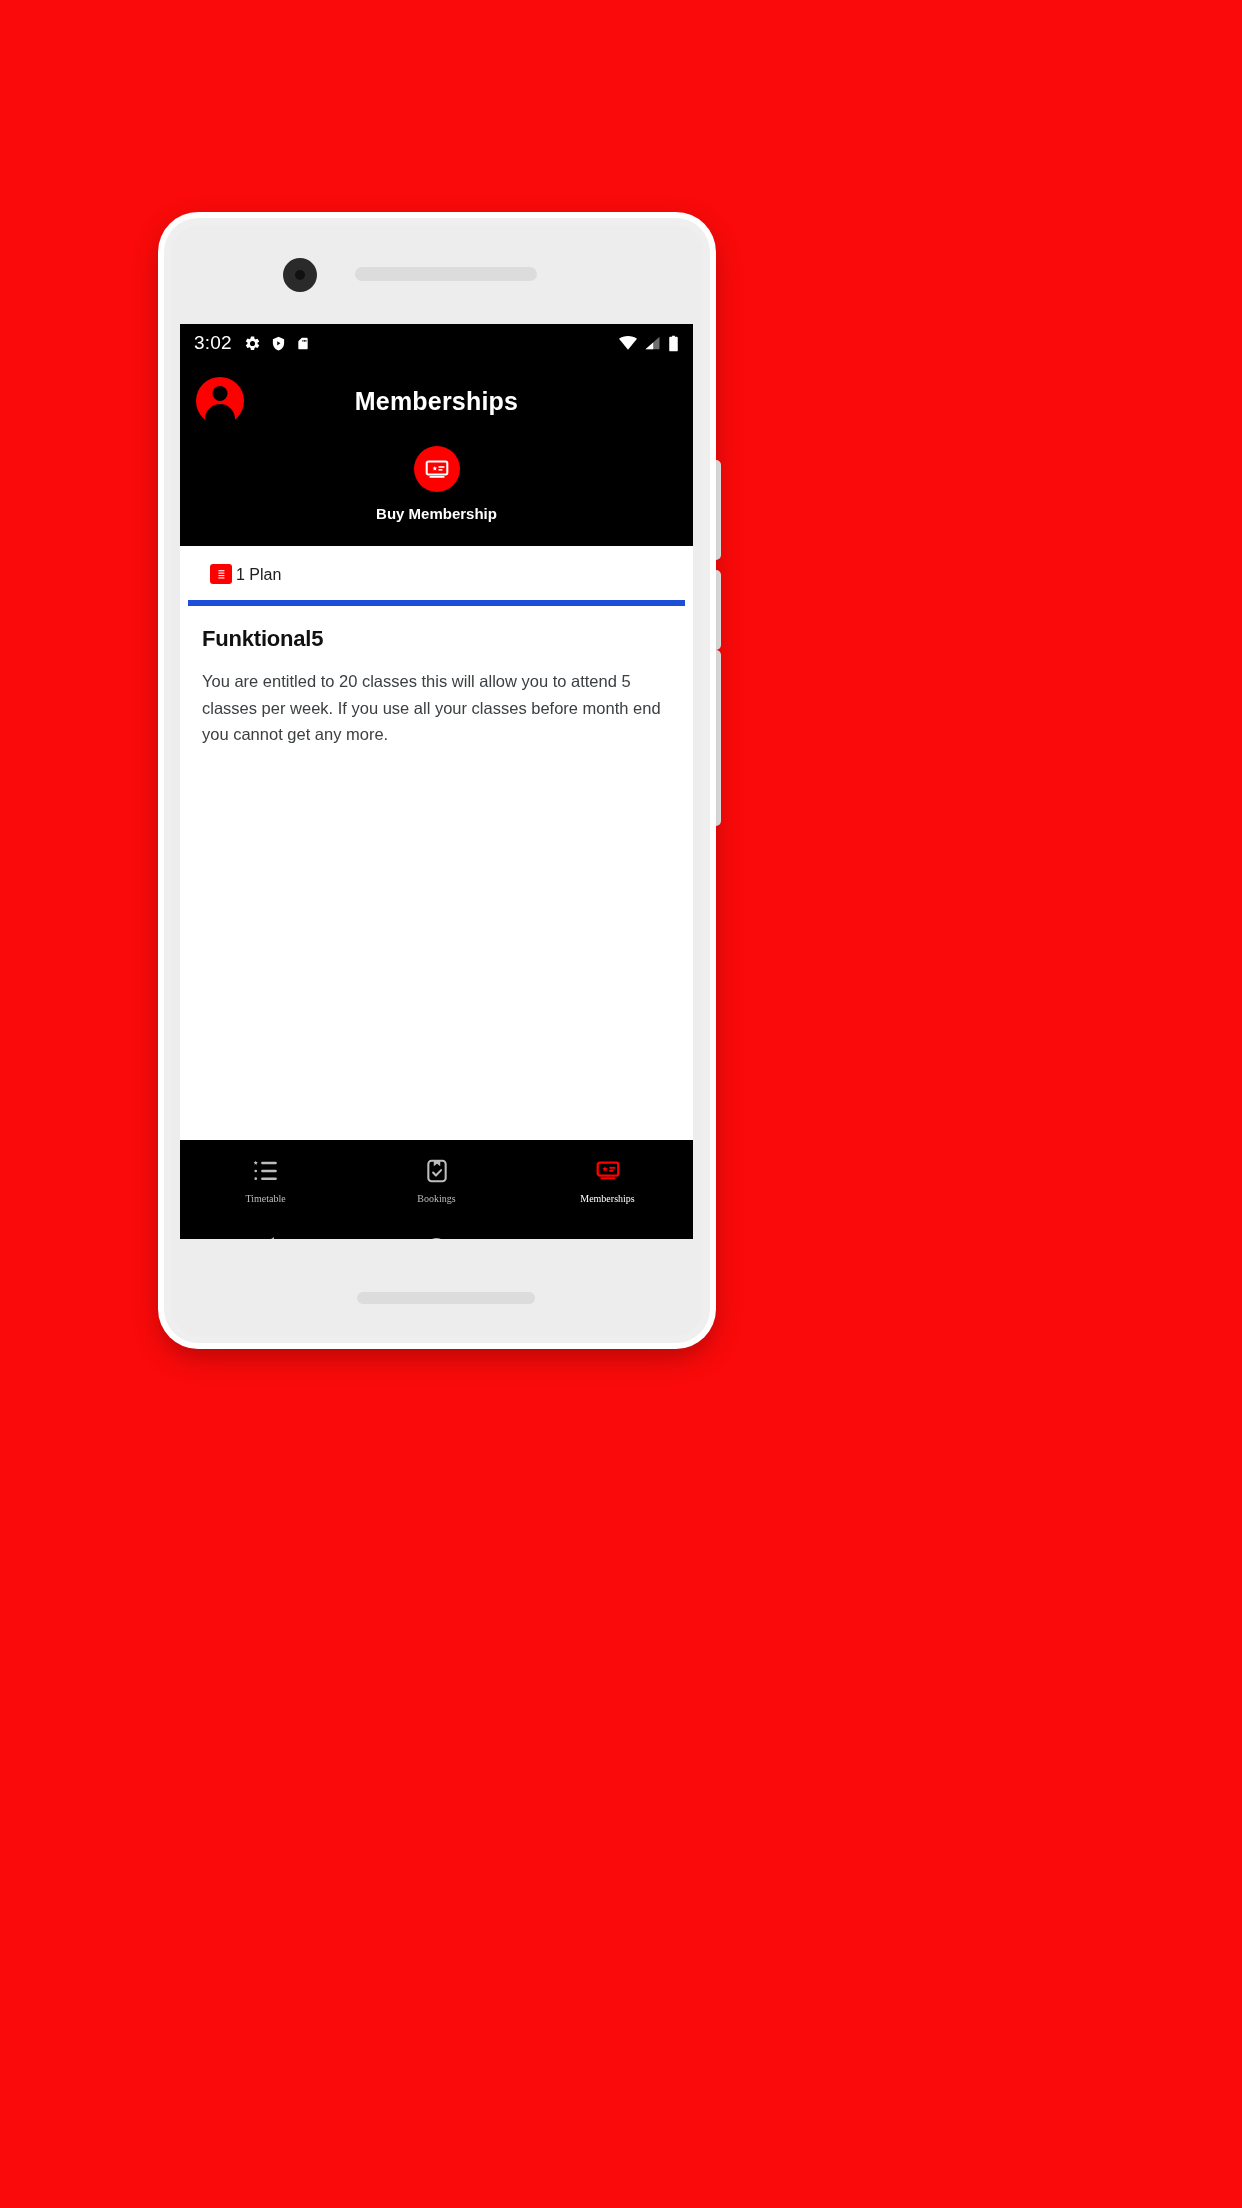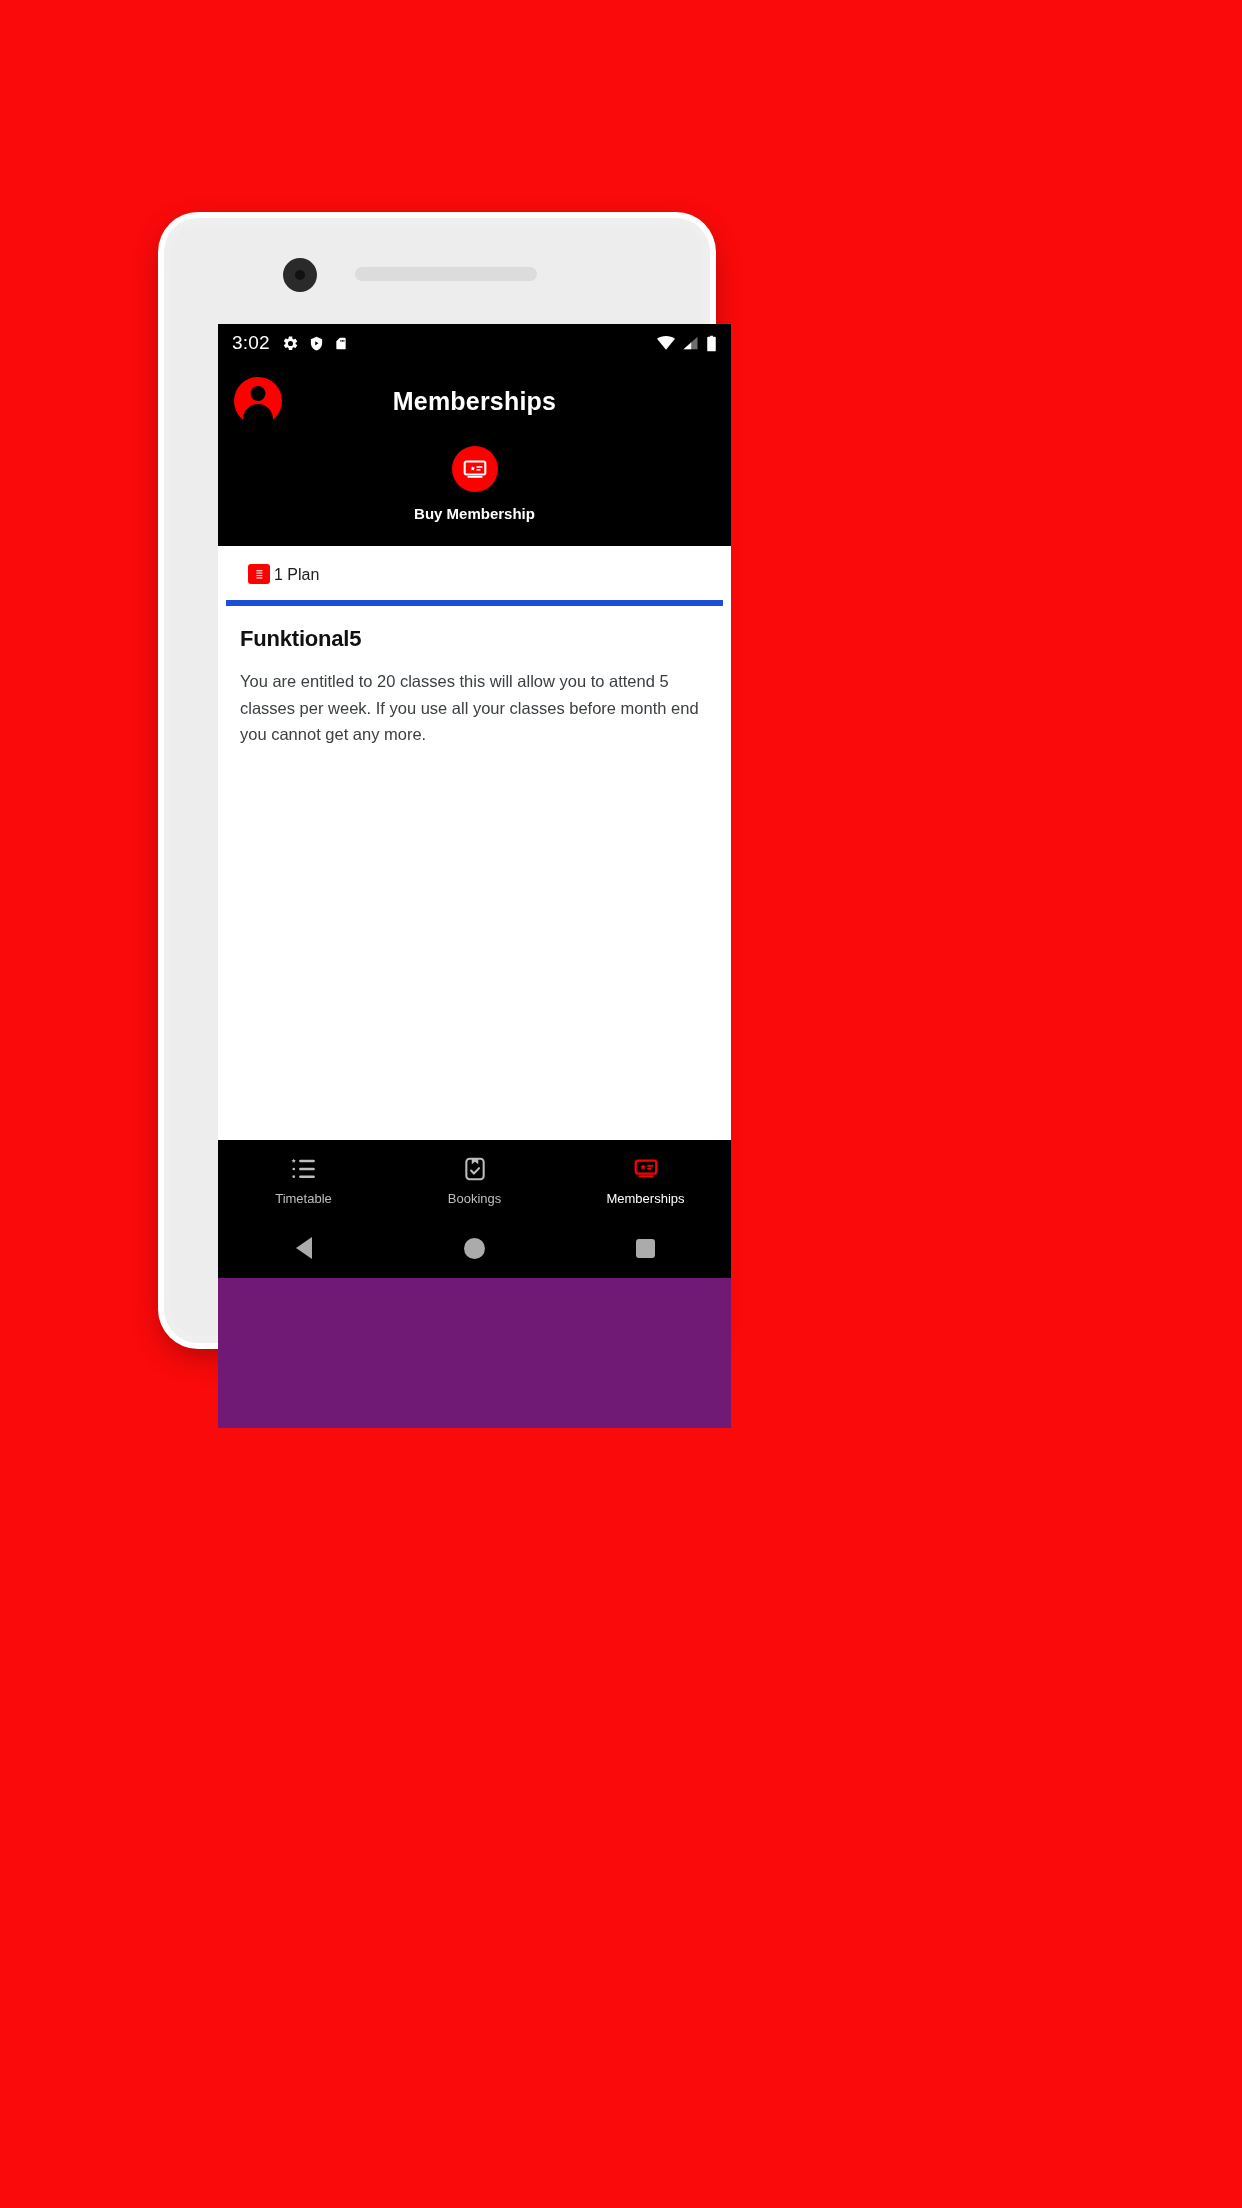--- a/index.html
+++ b/index.html
@@ -45,24 +45,23 @@
 
   
   .sidetab { position:absolute; background:#EDEDED; border-radius:5px; }
   .sidetab.a { left:707px; top:460px; width:14px; height:100px; }
   .sidetab.b { left:707px; top:570px; width:14px; height:80px; }
   .sidetab.c { left:707px; top:650px; width:14px; height:176px; }
 
   
   .screen {
     position:absolute; left:180px; top:324px;
-    width:513px; height:1104px;
+    width:513px; height:915px;
     background:#701a75;
     overflow:hidden;
-    margin-left:38px;
   }
 
   
   .statusbar {
     height:38px; background:#000;
     display:flex; align-items:center;
     padding:0 14px;
     color:#fff;
   }
   .clock { font-size:19px; font-weight:500; letter-spacing:.2px; }
@@ -142,21 +141,21 @@
   
   .bottomnav {
     background:#000; height:78px;
     display:flex; align-items:center;
     padding-top:4px;
   }
   .navitem {
     flex:1; display:flex; flex-direction:column;
     align-items:center; gap:9px; cursor:pointer;
   }
-  .navlabel { font-size:13px; }
+  .navlabel { font-size:10px;font-family:Liberation Serif, serif; }
   .navlabel.active { color:#FFFFFF; }
   .navlabel.inactive { color:#BDBDBD; }
 
   
   .sysnav {
     background:#000; height:60px;
     display:flex; align-items:center;
   }
   .sysbtn { flex:1; display:flex; align-items:center; justify-content:center; cursor:pointer; }
   .tri {

